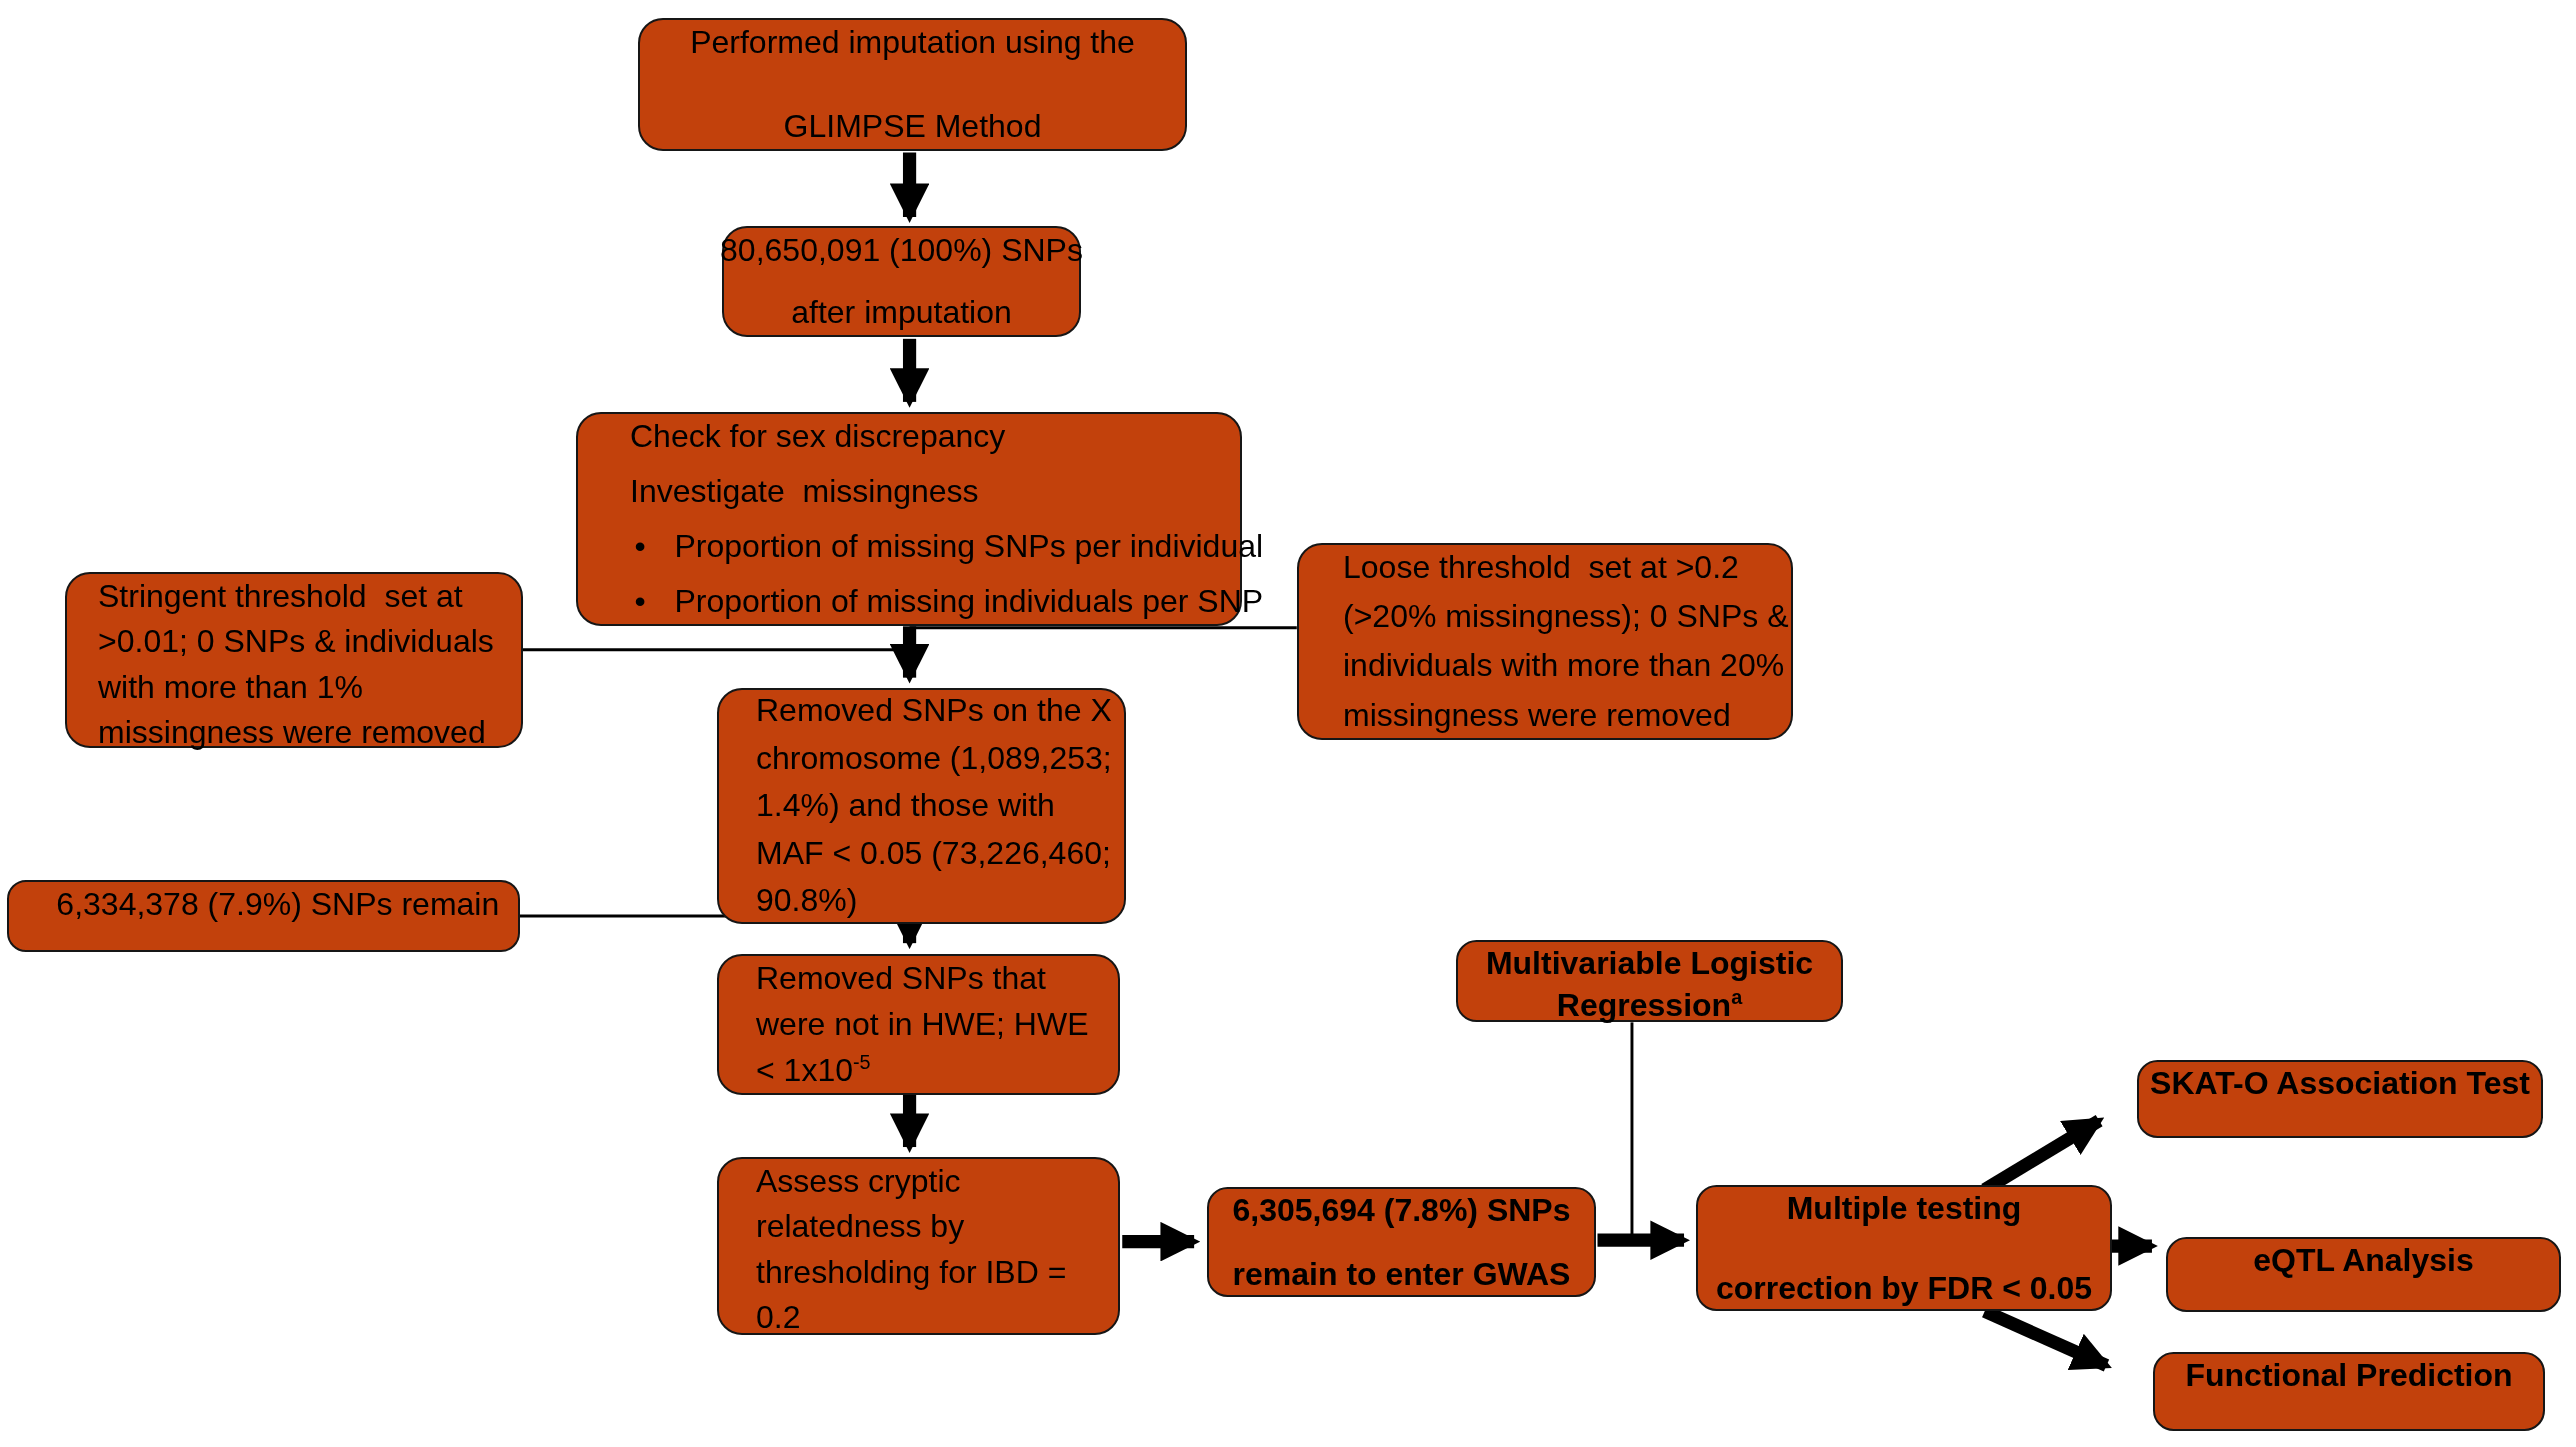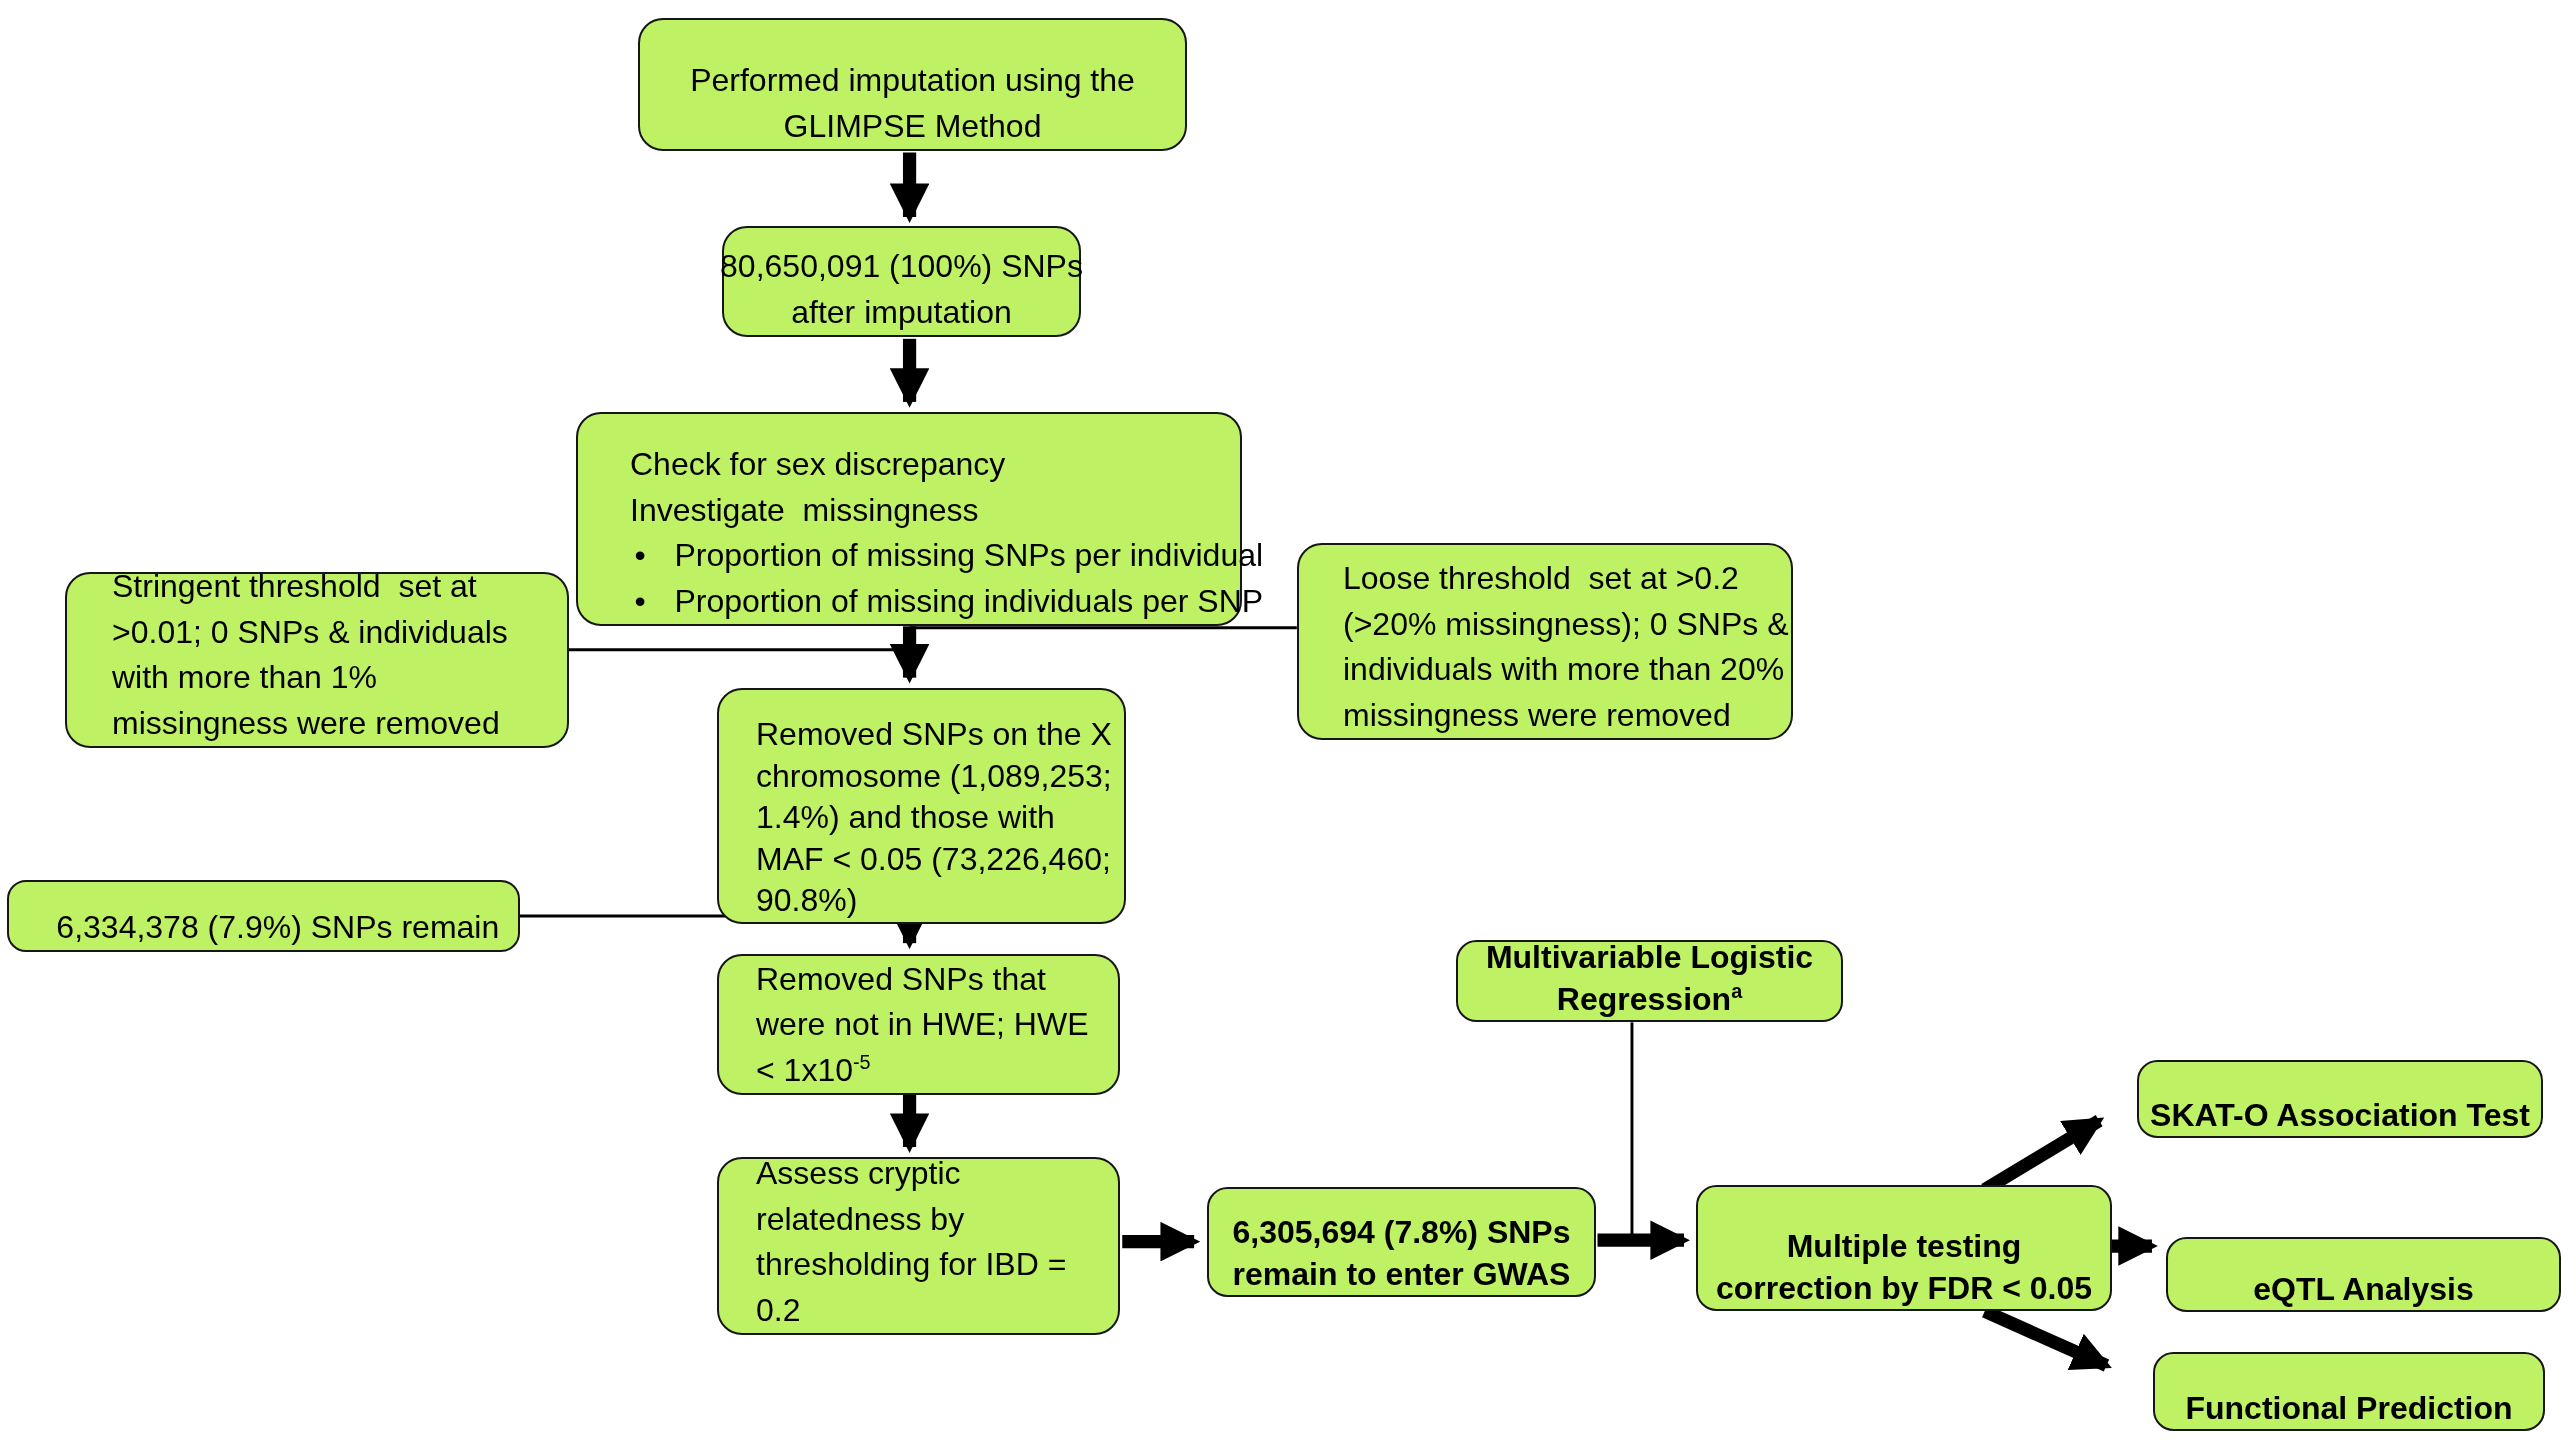--- a/index.html
+++ b/index.html
@@ -8,26 +8,26 @@
     width:2576px;height:1447px;
     background:#ffffff;
     font-family:"Liberation Sans","DejaVu Sans",sans-serif;
     color:#000;
     overflow:hidden;
   }
   .connectors{position:absolute;left:0;top:0;}
   .box{
     position:absolute;
     box-sizing:border-box;
-    background:#bef264;
+    background:#c2410c;
     border:2.9px solid #161616;
     border-radius:25px;
     display:flex;
     flex-direction:column;
-    justify-content:flex-end;
+    justify-content:space-between;
     font-size:32px;
     line-height:1.42;
     white-space:pre;
   }
   .box.center{align-items:center;text-align:center;}
   .box.left{align-items:flex-start;text-align:left;}
   .box.bold{font-weight:700;font-size:32px;line-height:1.32;}
   .box.tight{line-height:1.30;}
   .brow{display:flex;align-items:flex-start;}
   .bdot{width:40px;padding-left:4.4px;flex:0 0 auto;}
@@ -80,21 +80,21 @@
     <div class="brow">
       <span class="bdot">•</span>
       <span>Proportion of missing SNPs per individual</span>
     </div>
     <div class="brow">
       <span class="bdot">•</span>
       <span>Proportion of missing individuals per SNP</span>
     </div>
   </div>
 
-  <div class="box left" style="left:65px;top:572px;width:504px;height:176px;padding-left:45px;">
+  <div class="box left" style="left:65px;top:572px;width:458px;height:176px;padding-left:31px;">
     <div>Stringent threshold  set at</div>
     <div>&gt;0.01; 0 SNPs &amp; individuals</div>
     <div>with more than 1%</div>
     <div>missingness were removed</div>
   </div>
 
   <div class="box left" style="left:1297px;top:543px;width:496px;height:197px;padding-left:44px;">
     <div>Loose threshold  set at &gt;0.2</div>
     <div>(&gt;20% missingness); 0 SNPs &amp;</div>
     <div>individuals with more than 20%</div>

